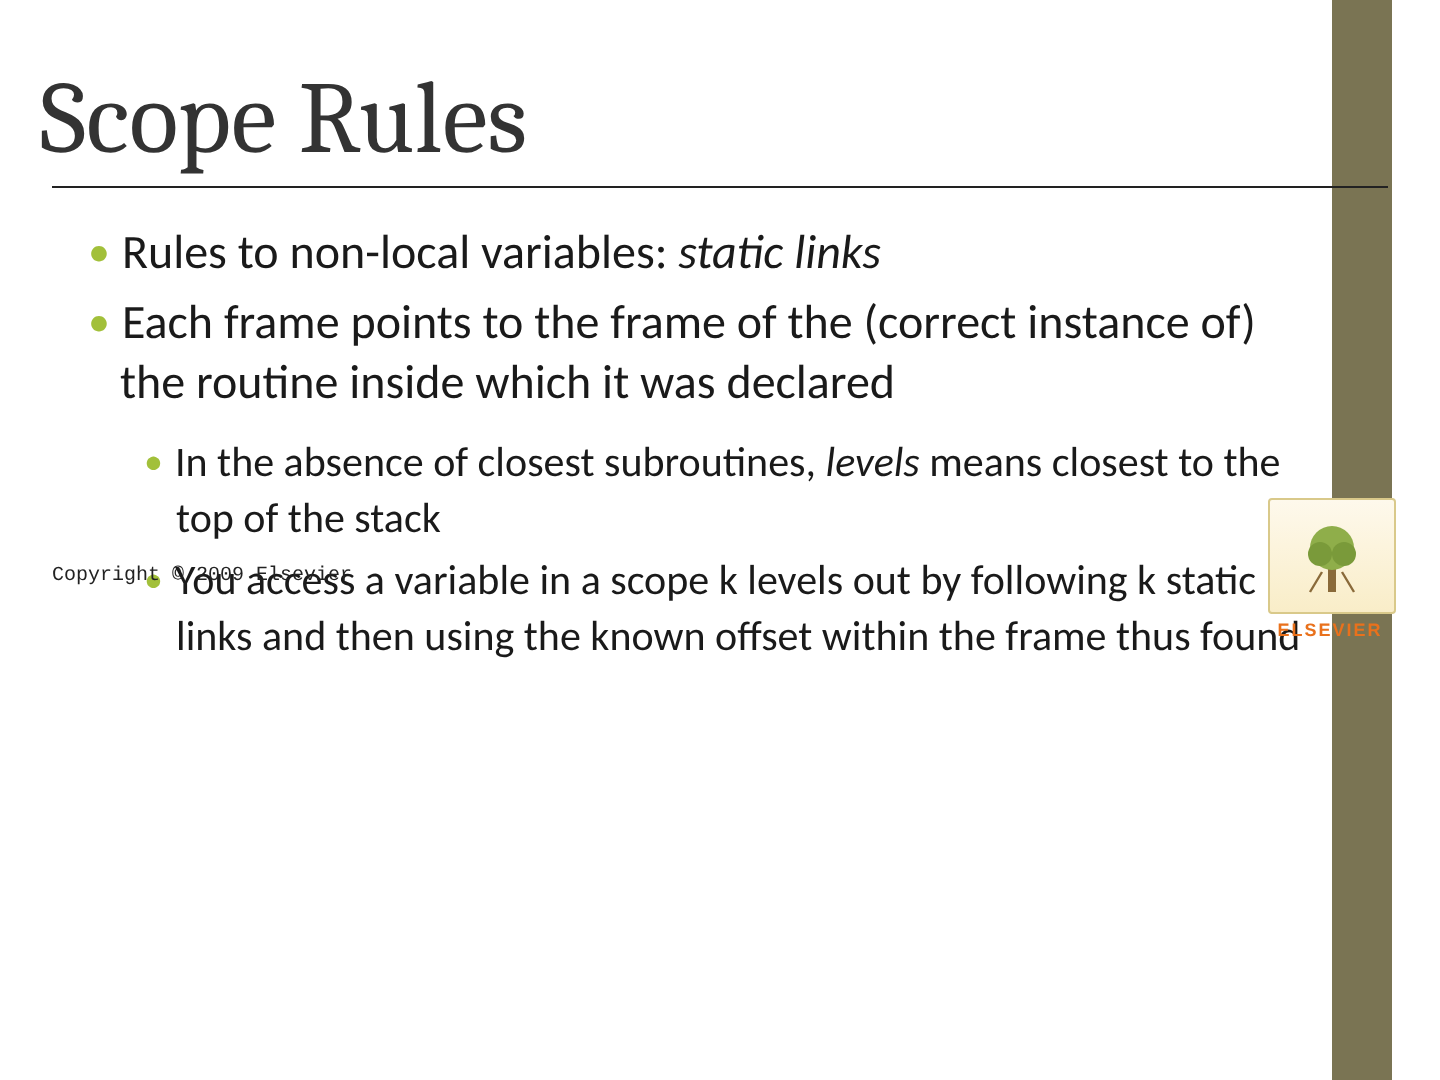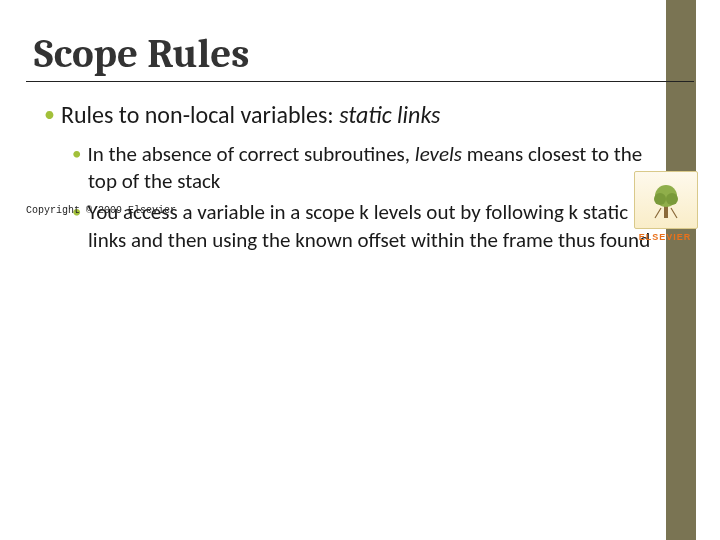--- a/index.html
+++ b/index.html
@@ -1,19 +1,19 @@
 <!DOCTYPE html>
 <html><head>
 <meta charset="utf-8">
 <style>
 html,body{margin:0;padding:0}
 body{width:720px;height:540px;background:#fff;font-family:"Calibri","Segoe UI",sans-serif;color:#1a1a1a;position:relative;overflow:hidden}
 .stripe{position:absolute;top:0;right:24px;width:30px;height:540px;background:#7a7453;z-index:0}
 .slide{position:relative;z-index:1;padding:0}
-.title{font-family:"Cambria","Georgia",serif;font-size:41px;font-weight:700;color:#333;margin:30px 0 4px 34px}
+.title{font-family:"Cambria","Georgia",serif;font-size:51px;font-weight:400;color:#333;margin:30px 0 4px 20px}
 .rule{height:1px;background:#222;margin:0 26px 0 26px}
 .body-area{margin:18px 60px 0 44px}
 .b1{font-size:24px;line-height:1.28;margin:0 0 4px 0;text-indent:-16px;padding-left:16px}
 .b1 .dot{color:#a2c03a;font-size:22px;position:relative;top:-1px;margin-right:6px}
 .b2wrap{margin:10px 0 0 28px}
 .b2{font-size:21px;line-height:1.3;margin:0 0 4px 0;text-indent:-16px;padding-left:16px}
 .b2 .dot{color:#a2c03a;font-size:19px;position:relative;top:-1px;margin-right:6px}
 em{}
 .copyright{position:absolute;left:26px;bottom:38px;font-family:Liberation Mono, monospace;font-size:10px;color:#222}
 .logo{position:absolute;right:24px;bottom:12px;width:62px;text-align:center;z-index:2}
@@ -25,23 +25,24 @@
 <body>
 
 <div class="stripe"></div>
 
 <div class="slide">
   <div class="title">Scope Rules</div>
   <div class="rule"></div>
 
   <div class="body-area">
     <p class="b1"><span class="dot">•</span><span>Rules to non-local variables: </span><em>static links</em><span></span></p>
+    <p class="b1"><span class="dot">•</span><span>Each frame points to the frame of the (correct instance of)  the routine inside which it was declared</span></p>
 
     <div class="b2wrap">
-      <p class="b2"><span class="dot">•</span><span>In the absence of correct subroutines, </span><em>levels</em><span> means closest to the top of the stack</span></p>
+      <p class="b2"><span class="dot">•</span><span>In the absence of closest subroutines, </span><em>levels</em><span> means closest to the top of the stack</span></p>
       <p class="b2"><span class="dot">•</span><span>You access a variable in a scope k levels out by following k static links and then using the known offset within the frame thus found</span></p>
     </div>
   </div>
 
   <div class="copyright">Copyright © 2009 Elsevier</div>
 
   <div class="logo">
     <div class="logo-box">
       <svg class="tree" viewBox="0 0 34 40">
         <rect x="15" y="26" width="4" height="12" fill="#8a6a3a"></rect>

